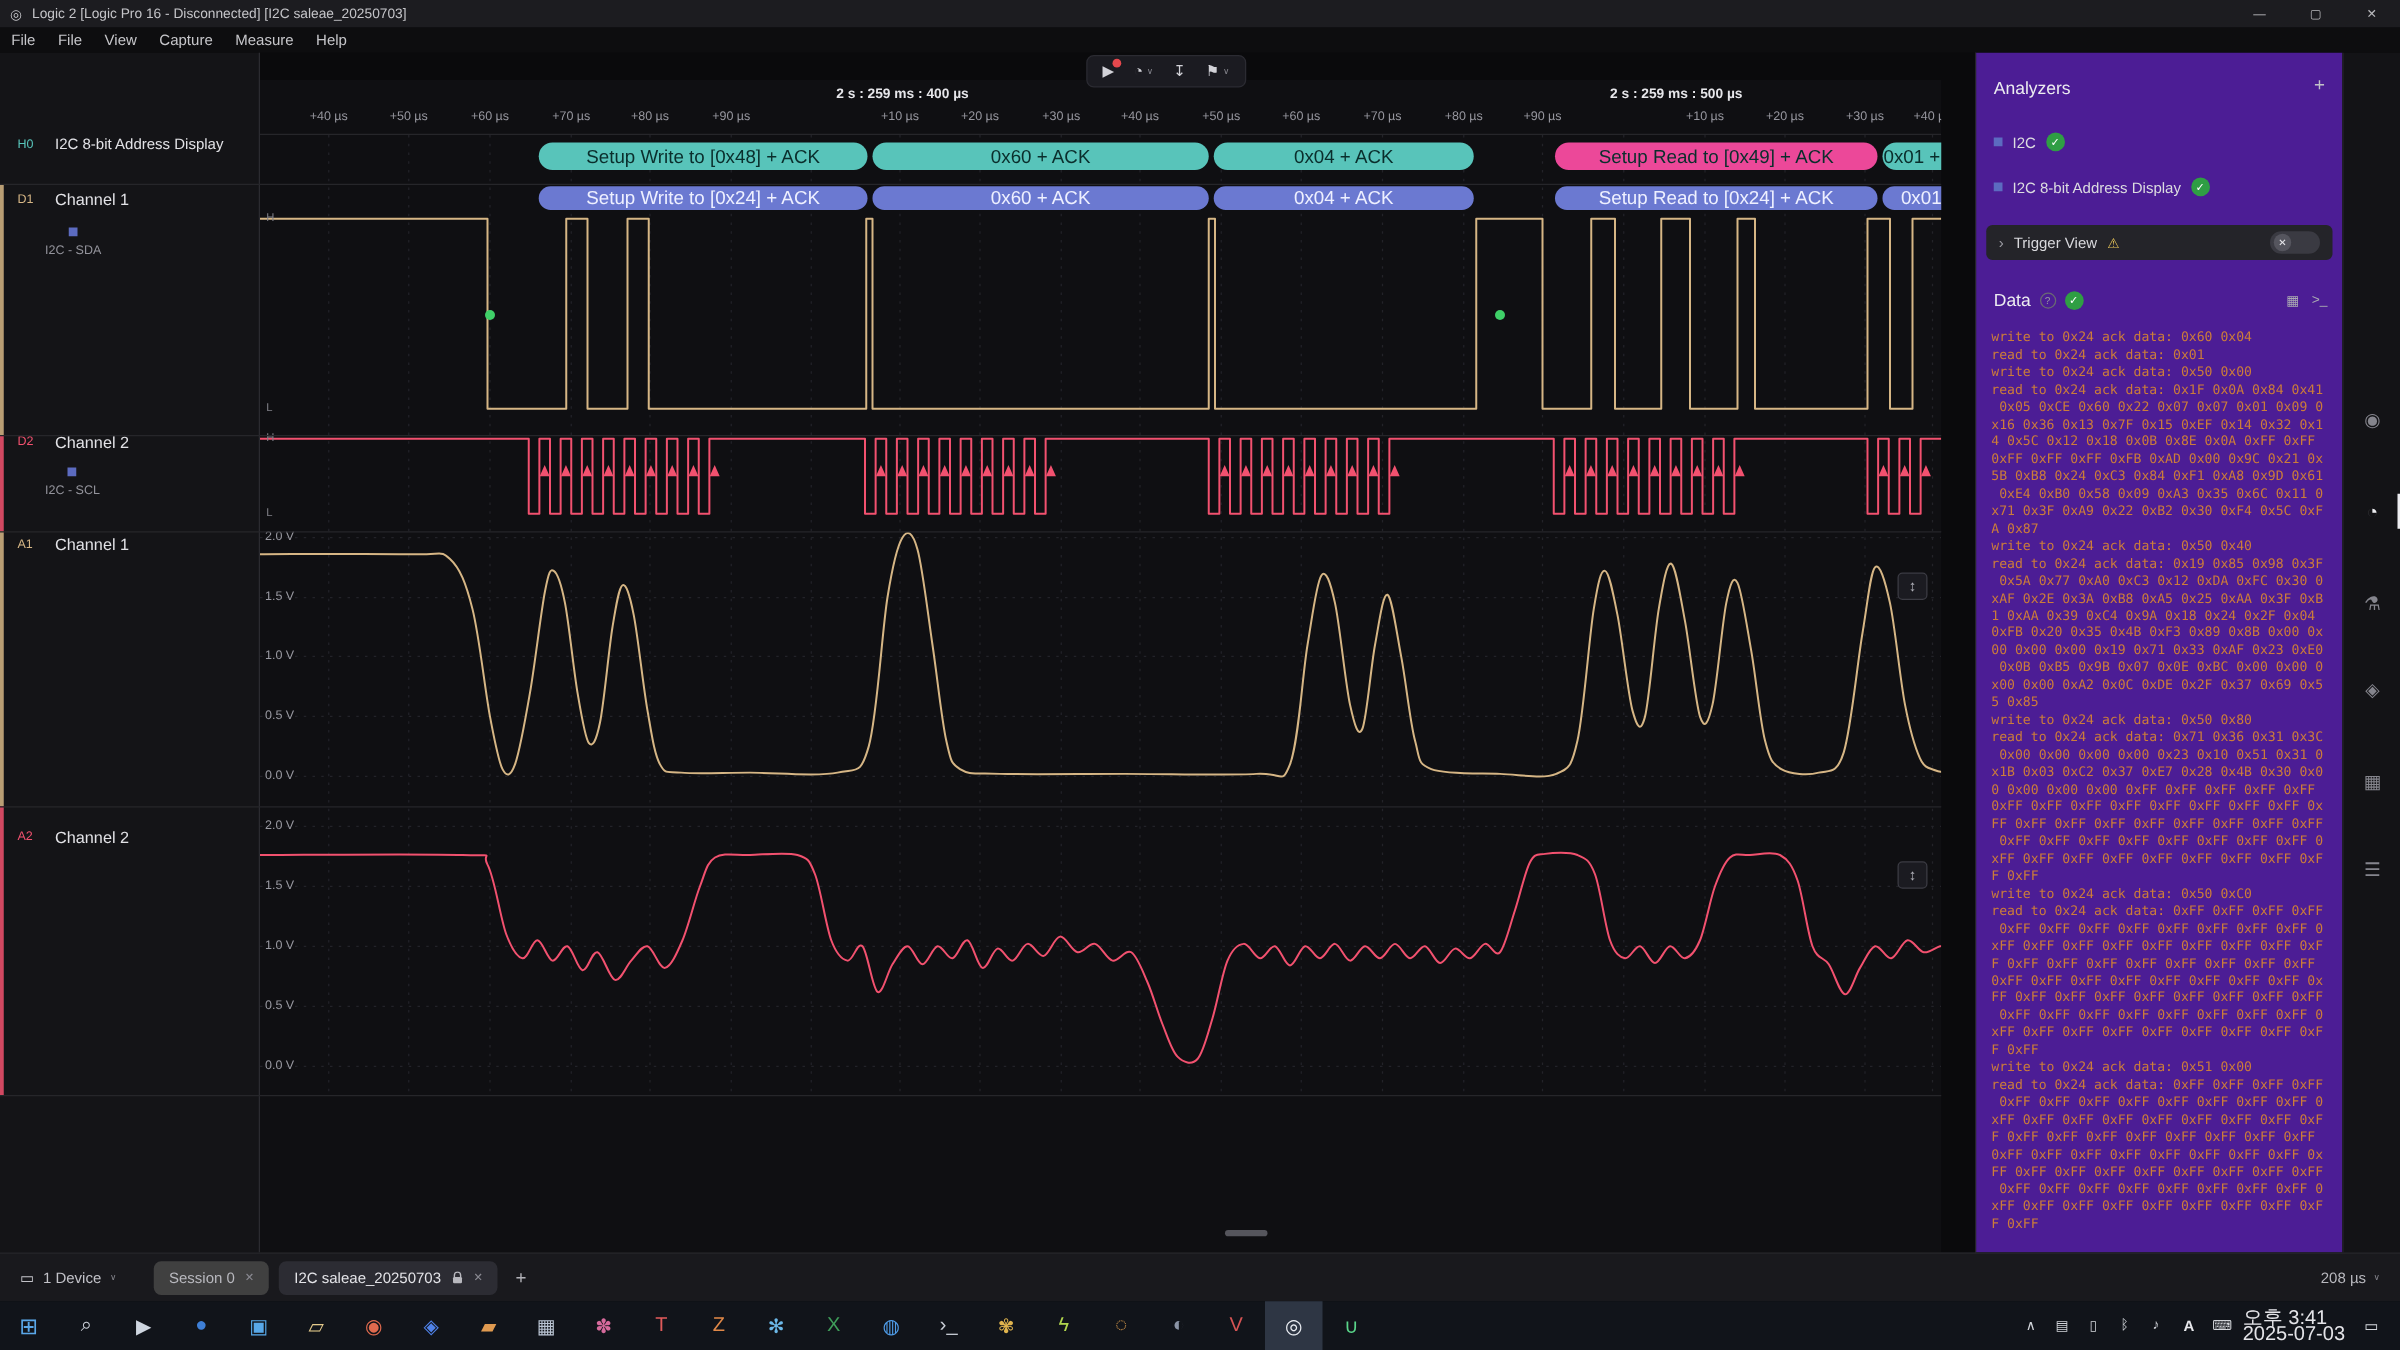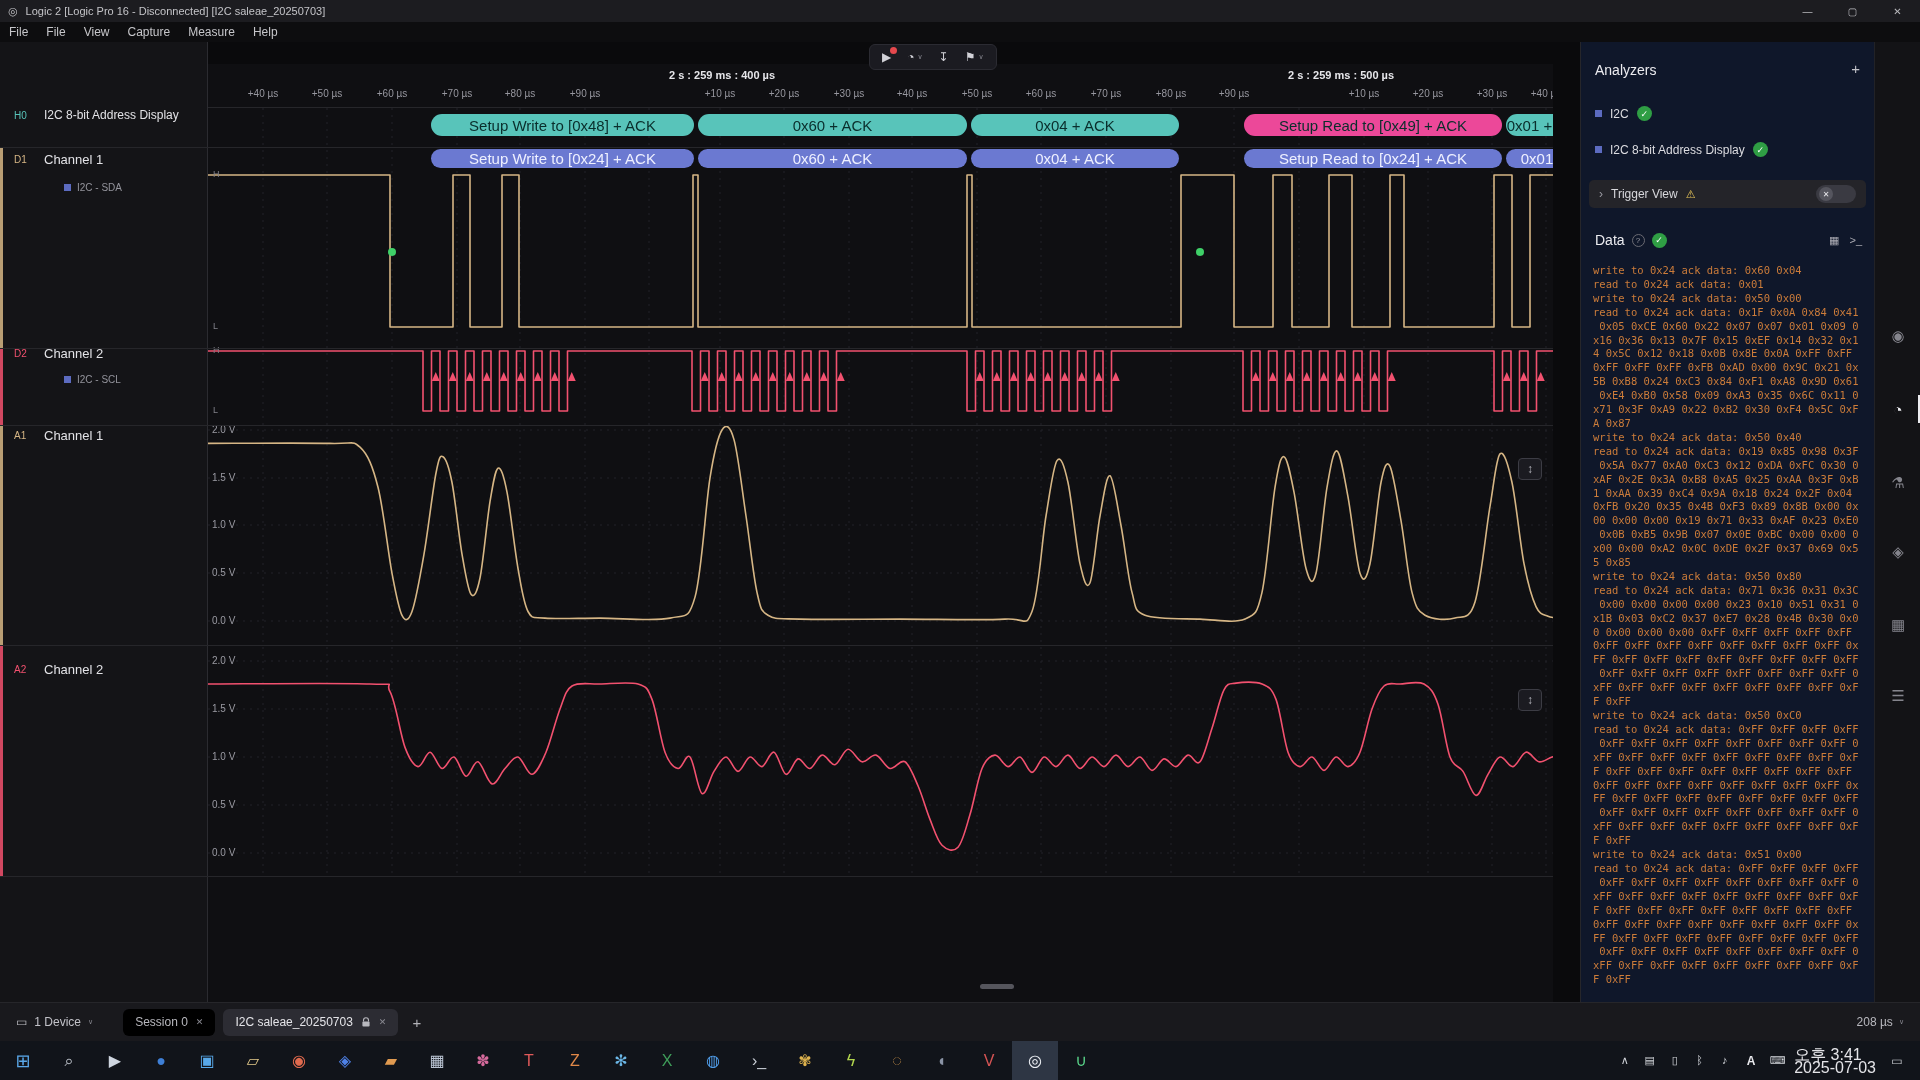--- a/index.html
+++ b/index.html
@@ -26,30 +26,30 @@
   .hl-label {position:absolute; font-size:9px; color:#808088; z-index:4;}
   .scale-btn {position:absolute; width:24px; height:22px; border:1px solid #3c3c44; border-radius:4px; background:#1b1b21; color:#b0b0b8; font-size:12px; display:flex; align-items:center; justify-content:center; z-index:5;}
   .hscroll {position:absolute; width:34px; height:5px; border-radius:3px; background:#55555c; z-index:5;}
 
   .sep {position:absolute; left:0; width:1553px; height:1px; background:#26262a; z-index:6;}
   .stripe {position:absolute; left:0; width:3px; z-index:7; opacity:.85;}
 
   .chan-label {position:absolute; display:flex; align-items:center; gap:10px; z-index:8; left:14px;}
   .chan-id {font-size:10px; width:20px;}
   .chan-name {font-size:13px; color:#e2e2e6;}
-  .chan-sub {position:absolute; display:flex; align-items:center; gap:6px; z-index:8; left:64px;}
+  .chan-sub {position:absolute; display:flex; align-items:center; gap:6px; z-index:8; left:36px;flex-direction:column;}
   .sub-sq {width:7px; height:7px; background:#5c6bc0;}
   .sub-text {font-size:10px; color:#94949c;}
 
   .toolbar {position:absolute; left:869px; top:44px; height:26px; display:flex; align-items:center; gap:16px; padding:0 12px; background:#1b1b21; border:1px solid #2b2b32; border-radius:6px; z-index:20;}
   .tb-btn {position:relative; display:flex; align-items:center; gap:3px; color:#d2d2d8; font-size:12px;}
   .rec-dot {position:absolute; top:-3px; right:-6px; width:7px; height:7px; border-radius:50%; background:#e5484d;}
   .tb-caret {font-size:7px; color:#85858d;}
 
-  .sidebar {position:absolute; left:1580px; top:42px; width:294px; height:960px; background:#0f172a; border-left:1px solid #26262a; z-index:10;}
+  .sidebar {position:absolute; left:1580px; top:42px; width:294px; height:960px; background:#4c1d95; border-left:1px solid #26262a; z-index:10;}
   .sb-title {position:absolute; left:14px; top:20px; font-size:14px; color:#ececf0;}
   .sb-plus {position:absolute; right:14px; top:18px; font-size:15px; color:#c2c2c8;}
   .sb-item {position:absolute; left:14px; display:flex; align-items:center; gap:8px; font-size:12px; color:#dcdce0;}
   .gcheck {width:15px; height:15px; border-radius:50%; background:#2f9e44; color:#fff; font-size:9px; display:inline-flex; align-items:center; justify-content:center; flex:none;}
   .trigger-row {position:absolute; left:8px; right:8px; top:138px; height:28px; background:#242429; border-radius:5px; display:flex; align-items:center; gap:8px; padding:0 10px; font-size:12px; color:#d8d8dc;}
   .chev {color:#9a9aa2; font-size:12px;}
   .warn-ico {color:#e8c558; font-size:11px;}
   .dismiss-pill {margin-left:auto; width:40px; height:18px; border-radius:9px; background:#3a3a42; display:flex; align-items:center; padding-left:3px;}
   .dismiss-x {width:14px; height:14px; border-radius:50%; background:#55555e; color:#e8e8ec; font-size:8px; display:flex; align-items:center; justify-content:center;}
   .sb-data-title {position:absolute; left:14px; top:190px; display:flex; align-items:center; gap:7px; font-size:14px; color:#ececf0;}
@@ -58,21 +58,21 @@
   #data-pre {position:absolute; left:12px; top:222px; width:274px; height:724px; overflow:hidden; font-family:"DejaVu Sans Mono",monospace; font-size:10.5px; line-height:13.9px; color:#cc7c3a;}
 
   .icon-rail {position:absolute; left:1874px; top:42px; width:46px; height:960px; background:#131316; border-left:1px solid #222226; z-index:10;}
   .rail-ico {position:absolute; left:0; width:46px; height:34px; display:flex; align-items:center; justify-content:center; font-size:15px; color:#85858d;}
   .rail-ico.active {color:#ececf0;}
   .rail-ico.active::after {content:""; position:absolute; right:0; top:3px; bottom:3px; width:3px; background:#ececf0;}
 
   .statusbar {position:absolute; left:0; top:1002px; width:1920px; height:39px; background:#19191d; border-top:1px solid #26262a; display:flex; align-items:center; padding:0 16px; z-index:40;}
   .device-chip {display:flex; align-items:center; gap:7px; font-size:12px; color:#c2c2c8; margin-right:30px;}
   .sb-caret {font-size:7px; color:#85858d;}
-  .tab {display:flex; align-items:center; gap:8px; height:27px; padding:0 12px; border-radius:6px; background:#000000; font-size:12px; color:#b8b8be; margin-right:8px;}
+  .tab {display:flex; align-items:center; gap:8px; height:27px; padding:0 12px; border-radius:6px; background:#404040; font-size:12px; color:#b8b8be; margin-right:8px;}
   .tab.active {background:#2c2c33; color:#e4e4e8;}
   .tab-x {font-size:9px; color:#8a8a92;}
   .newtab {font-size:15px; color:#b2b2b8; margin-left:6px;}
   .timebase {margin-left:auto; display:flex; align-items:center; gap:6px; font-size:12px; color:#b8b8be;}
 
   .taskbar {position:absolute; left:0; top:1041px; width:1920px; height:39px; background:#11141a; display:flex; align-items:stretch; z-index:60;}
   .tb-tile {width:46px; display:flex; align-items:center; justify-content:center; font-size:16px;}
   .tb-tile.start {color:#5aa7e8; font-size:18px;}
   .tb-tile.search {color:#c9ced6;}
   .tb-tile.active-app {background:#2e3644;}

